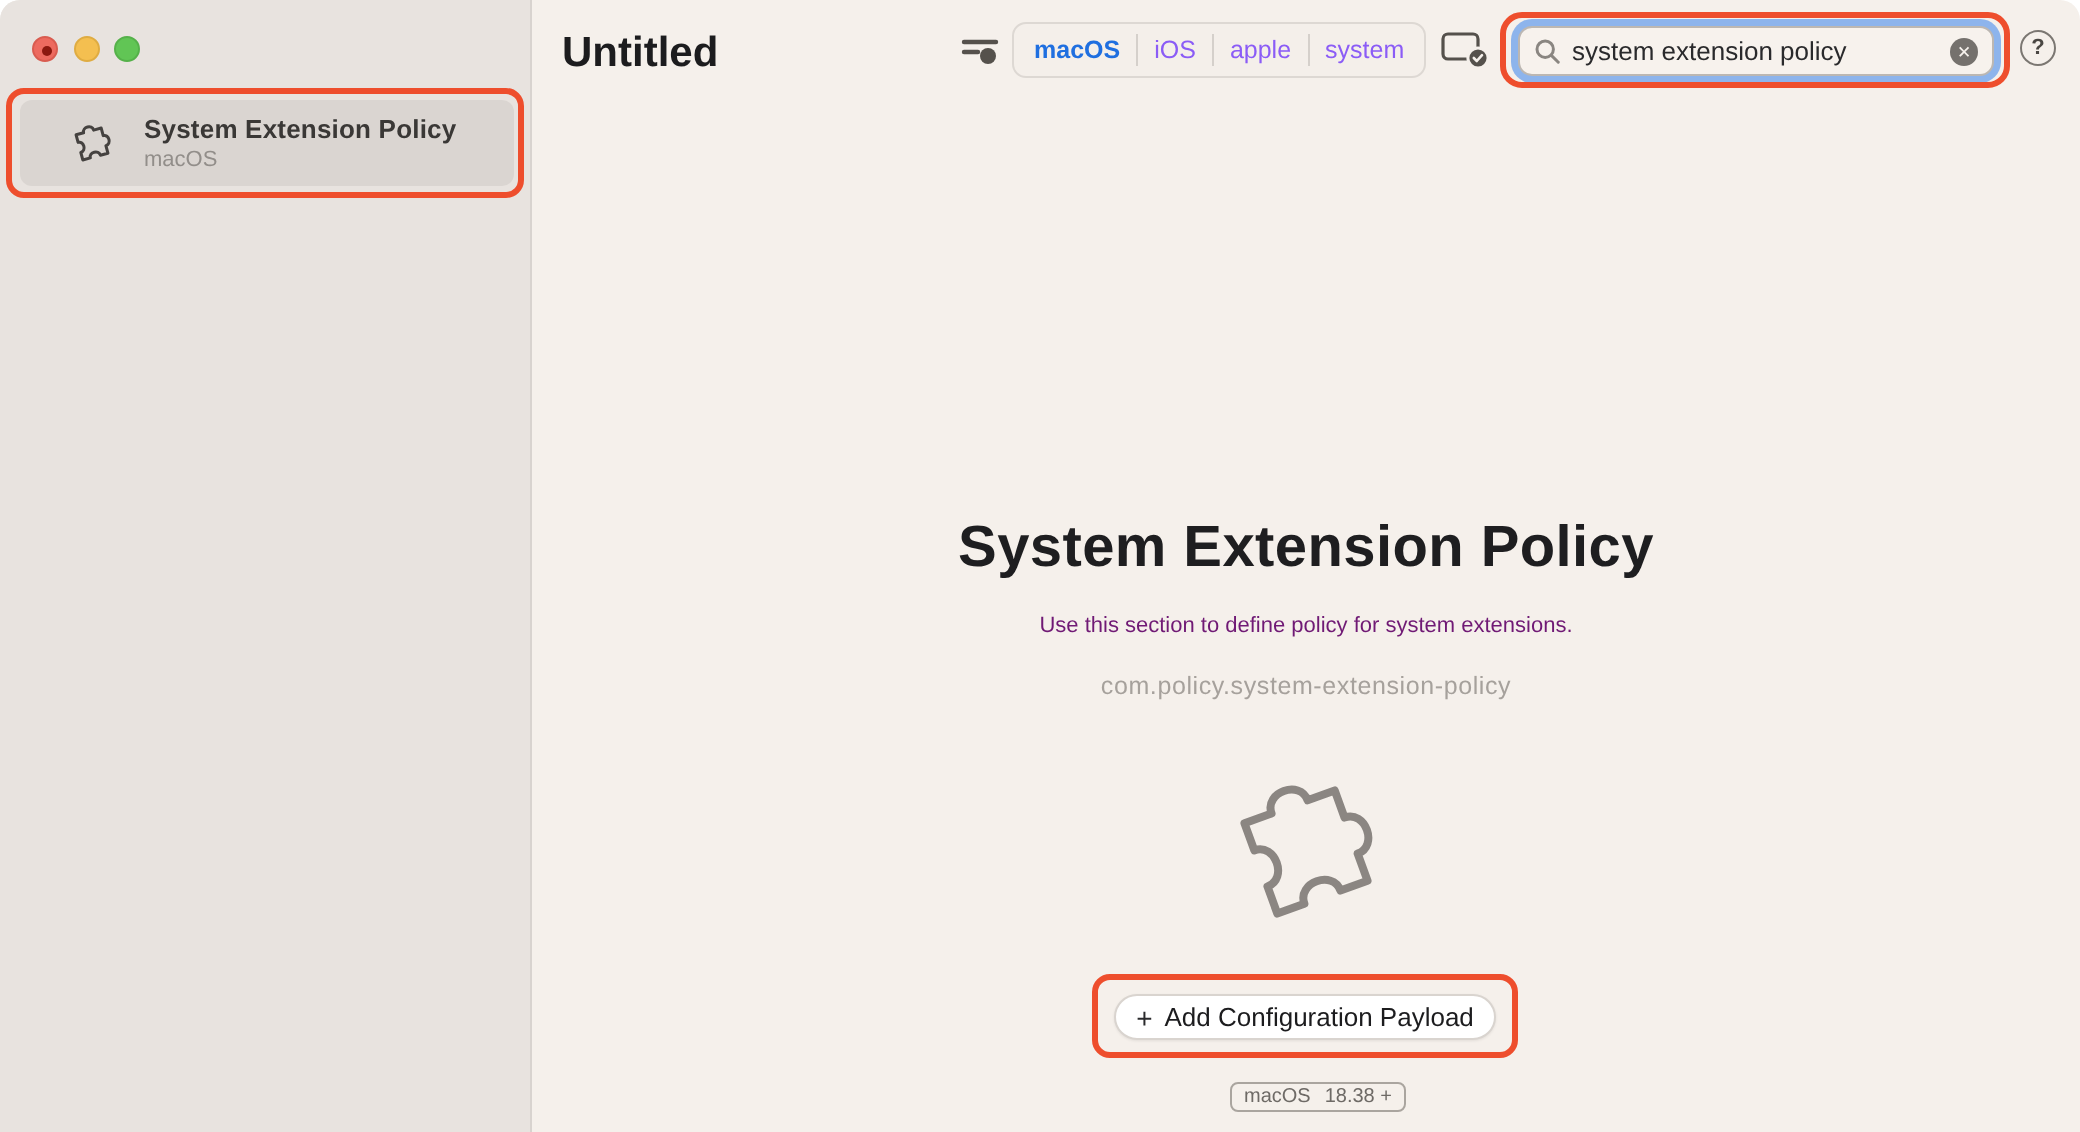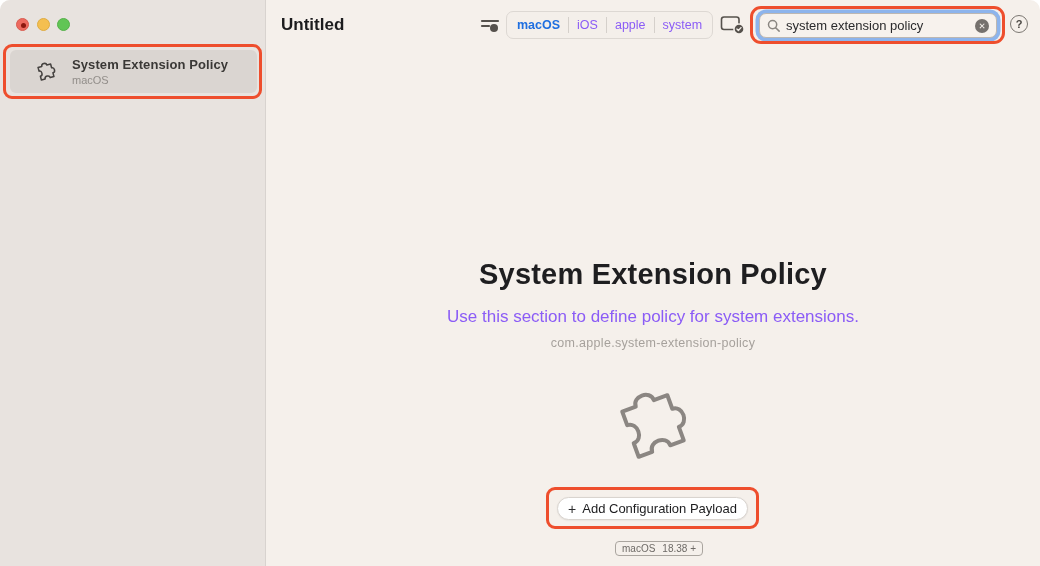--- a/index.html
+++ b/index.html
@@ -26,21 +26,21 @@
     position:absolute; left:10px; top:50px; width:247px; height:43px;
     background:#dad5d1; border-radius:6px; display:flex; align-items:center; cursor:default;
   }
   #sidebar-item .icon-wrap { width:26px; height:26px; margin-left:23px; flex:0 0 auto; }
   .si-text { margin-left:13px; }
   .si-title { font-size:13px; font-weight:600; color:#3a3836; letter-spacing:.1px; }
   .si-sub   { font-size:11px; color:#928e8a; margin-top:2px; }
 
   
   #toolbar { position:absolute; left:266px; top:0; width:774px; height:48px; }
-  #doc-title { position:absolute; left:15px; top:15px; font-size:17px; font-weight:700; color:#1c1c1e; }
+  #doc-title { position:absolute; left:15px; top:15px; font-size:21px; font-weight:700; color:#1c1c1e; }
   #filter-btn { position:absolute; left:213px; top:14px; width:22px; height:22px; cursor:default; }
 
   #segmented {
     position:absolute; left:240px; top:11px; height:28px;
     display:flex; align-items:center; background:#f4efea;
     border:1px solid #ddd8d3; border-radius:7px; padding:0 2px;
   }
   .seg { font-size:12.5px; color:#8b5cf6; padding:0 8px; white-space:nowrap; cursor:default; }
   .seg.selected { color:#1f6fe0; font-weight:700; }
   .seg-div { width:1px; height:16px; background:#d5d0cb; }
@@ -65,21 +65,21 @@
   }
   #help-btn {
     position:absolute; left:1010px; top:15px; width:18px; height:18px; border-radius:50%;
     border:1.5px solid #7b7772; color:#4a4743; font-size:11px; font-weight:600;
     display:flex; align-items:center; justify-content:center; cursor:default; background:transparent;
   }
 
   
   #content { position:absolute; left:266px; top:48px; width:774px; height:518px; text-align:center; }
   #payload-title { position:absolute; left:0; top:210px; width:774px; font-size:29px; font-weight:600; color:#1e1e20; letter-spacing:.2px; }
-  #payload-desc  { position:absolute; left:0; top:259px; width:774px; font-size:17px; color:#8b5cf6; }
+  #payload-desc  { position:absolute; left:0; top:259px; width:774px; font-size:11px; color:#701a75; }
   #payload-id    { position:absolute; left:0; top:288px; width:774px; font-size:12.5px; color:#a6a19c; letter-spacing:.3px; }
   #big-puzzle    { position:absolute; left:337px; top:330px; width:100px; height:96px; }
 
   #anno-add { left:280px; top:439px; width:213px; height:42px; }
   #add-btn {
     position:absolute; left:291px; top:449px; width:191px; height:23px;
     background:#ffffff; border:1px solid #d9d4cf; border-radius:11.5px;
     box-shadow:0 .5px 1.5px rgba(0,0,0,.08);
     display:flex; align-items:center; justify-content:center;
     font-family:"Liberation Sans", sans-serif; font-size:13px; color:#1c1c1e; cursor:default;
@@ -157,21 +157,21 @@
     <input id="search-input" type="text" value="system extension policy" style="">
     <span id="clear-btn">✕</span>
   </div>
   <div id="anno-search" class="annotation"></div>
 
   <button id="help-btn">?</button>
 
   <main id="content">
     <h1 id="payload-title">System Extension Policy</h1>
     <p id="payload-desc">Use this section to define policy for system extensions.</p>
-    <p id="payload-id">com.apple.system-extension-policy</p>
+    <p id="payload-id">com.policy.system-extension-policy</p>
 
     <span id="big-puzzle">
       <svg viewBox="0 0 120 120" width="100" height="96">
         <g transform="rotate(-20 60 60)">
           <path d="M30,30 h18 c0,-14 24,-14 24,0 h18 v18 c14,0 14,24 0,24 v18 h-18 c0,-14 -24,-14 -24,0 h-18 v-18 c14,0 14,-24 0,-24 z" fill="none" stroke="#8b8682" stroke-width="5" stroke-linejoin="round"></path>
         </g>
       </svg>
     </span>
 
     <button id="add-btn">

